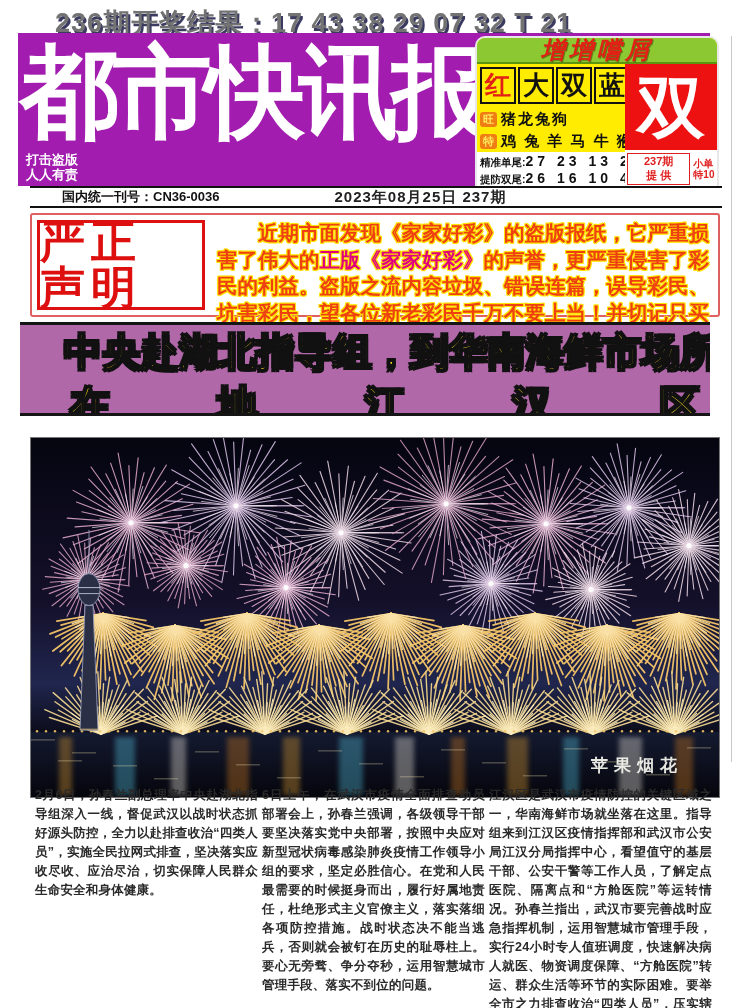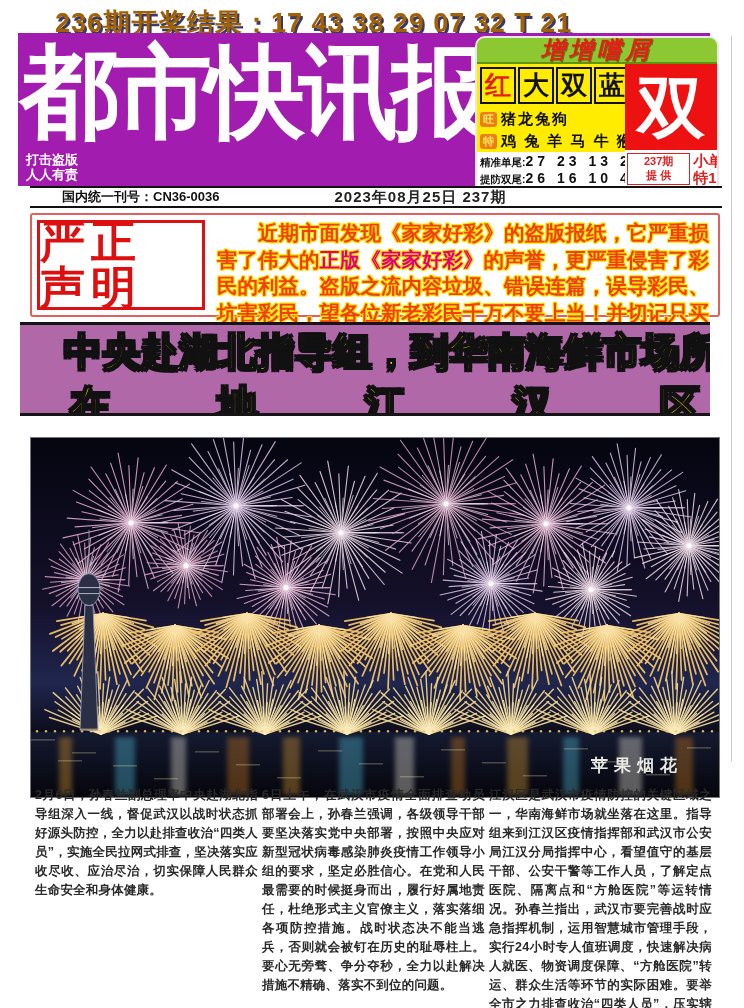--- a/index.html
+++ b/index.html
@@ -4,21 +4,21 @@
 <style>
   * { margin:0; padding:0; box-sizing:border-box; }
   html,body { background:#fff; }
   body {
     width:744px; height:1008px; position:relative; overflow:hidden;
     font-family:"Liberation Sans","DejaVu Sans",sans-serif;
   }
   
   .top-bar {
     position:absolute; left:55px; top:5px; width:660px; height:28px;
-    font-size:27px; font-weight:900; color:#a16207; letter-spacing:1px;
+    font-size:27px; font-weight:900; color:#737373; letter-spacing:1px;
     text-shadow:2px 3px 0 rgba(25,25,70,.85); white-space:nowrap;
   }
   
   .masthead {
     position:absolute; left:18px; top:33px; width:692px; height:153px;
     background:#a21caf;
   }
   .paper-title {
     position:absolute; left:2px; top:-8px; width:470px;
     font-size:99px; line-height:1.35; font-weight:900; color:#ffffff;
@@ -78,21 +78,21 @@
   }
   .big-tag-box span { color:#fff; font-size:68px; font-weight:800; line-height:1; }
   .provider-box {
     position:absolute; right:0; top:86px; width:92px; height:38px;
     background:#fff; display:flex; align-items:center; gap:3px; padding:2px 1px 2px 2px;
   }
   .issue-mini {
     border:1px solid #e02020; color:#e02020; font-size:11px; font-weight:800;
     padding:1px 16px; line-height:1.25; text-align:center; white-space:nowrap;
   }
-  .tip-lines { color:#e02020; font-size:15px; font-weight:800; line-height:1.15; white-space:nowrap; }
+  .tip-lines { color:#e02020; font-size:10px; font-weight:800; line-height:1.15; white-space:nowrap; }
   
   .issue-strip {
     position:absolute; left:30px; top:186px; width:692px; height:22px;
     background:#fff; border-top:2px solid #111; border-bottom:2px solid #111;
     display:flex; align-items:center;
   }
   .serial { margin-left:32px; font-size:13px; font-weight:800; color:#111; }
   .pub-date { margin-left:115px; font-size:15px; font-weight:600; color:#222; letter-spacing:1px; }
   
   .statement {
@@ -2167,14 +2167,14 @@
       <line x1="47" y1="150" x2="69" y2="150" stroke="#d8deee"></line>
       <line x1="48" y1="156" x2="68" y2="156" stroke="#c8d0e4"></line>
       <path d="M54,168 L49,293 L67,293 L62,168 Z"></path>
       <line x1="49" y1="292" x2="67" y2="292" stroke="#e8c878"></line>
     </g>
     <text x="652" y="334" text-anchor="end" fill="#f3f3ec" font-size="17" font-weight="bold" letter-spacing="6" opacity="0.95">苹果烟花</text>
   </svg>
 </div>
 
 <div class="article-col col1">2月6日，孙春兰副总理率中央赴湖北指导组深入一线，督促武汉以战时状态抓好源头防控，全力以赴排查收治“四类人员”，实施全民拉网式排查，坚决落实应收尽收、应治尽治，切实保障人民群众生命安全和身体健康。</div>
-<div class="article-col col2">6日上午，在武汉市疫情全面排查动员部署会上，孙春兰强调，各级领导干部要坚决落实党中央部署，按照中央应对新型冠状病毒感染肺炎疫情工作领导小组的要求，坚定必胜信心。在党和人民最需要的时候挺身而出，履行好属地责任，杜绝形式主义官僚主义，落实落细各项防控措施。战时状态决不能当逃兵，否则就会被钉在历史的耻辱柱上。要心无旁骛、争分夺秒，全力以赴解决措施不精确、落实不到位的问题。</div>
+<div class="article-col col2">6日上午，在武汉市疫情全面排查动员部署会上，孙春兰强调，各级领导干部要坚决落实党中央部署，按照中央应对新型冠状病毒感染肺炎疫情工作领导小组的要求，坚定必胜信心。在党和人民最需要的时候挺身而出，履行好属地责任，杜绝形式主义官僚主义，落实落细各项防控措施。战时状态决不能当逃兵，否则就会被钉在历史的耻辱柱上。要心无旁骛、争分夺秒，运用智慧城市管理手段、落实不到位的问题。</div>
 <div class="article-col col3">江汉区是武汉市疫情防控的关键区域之一，华南海鲜市场就坐落在这里。指导组来到江汉区疫情指挥部和武汉市公安局江汉分局指挥中心，看望值守的基层干部、公安干警等工作人员，了解定点医院、隔离点和“方舱医院”等运转情况。孙春兰指出，武汉市要完善战时应急指挥机制，运用智慧城市管理手段，实行24小时专人值班调度，快速解决病人就医、物资调度保障、“方舱医院”转运、群众生活等环节的实际困难。要举全市之力排查收治“四类人员”，压实辖区、行业部门、单位、个人“四方”责任，实行首诊负责制、首访负责制，确保不落一户、不漏一人。</div>
 
 </body></html>

